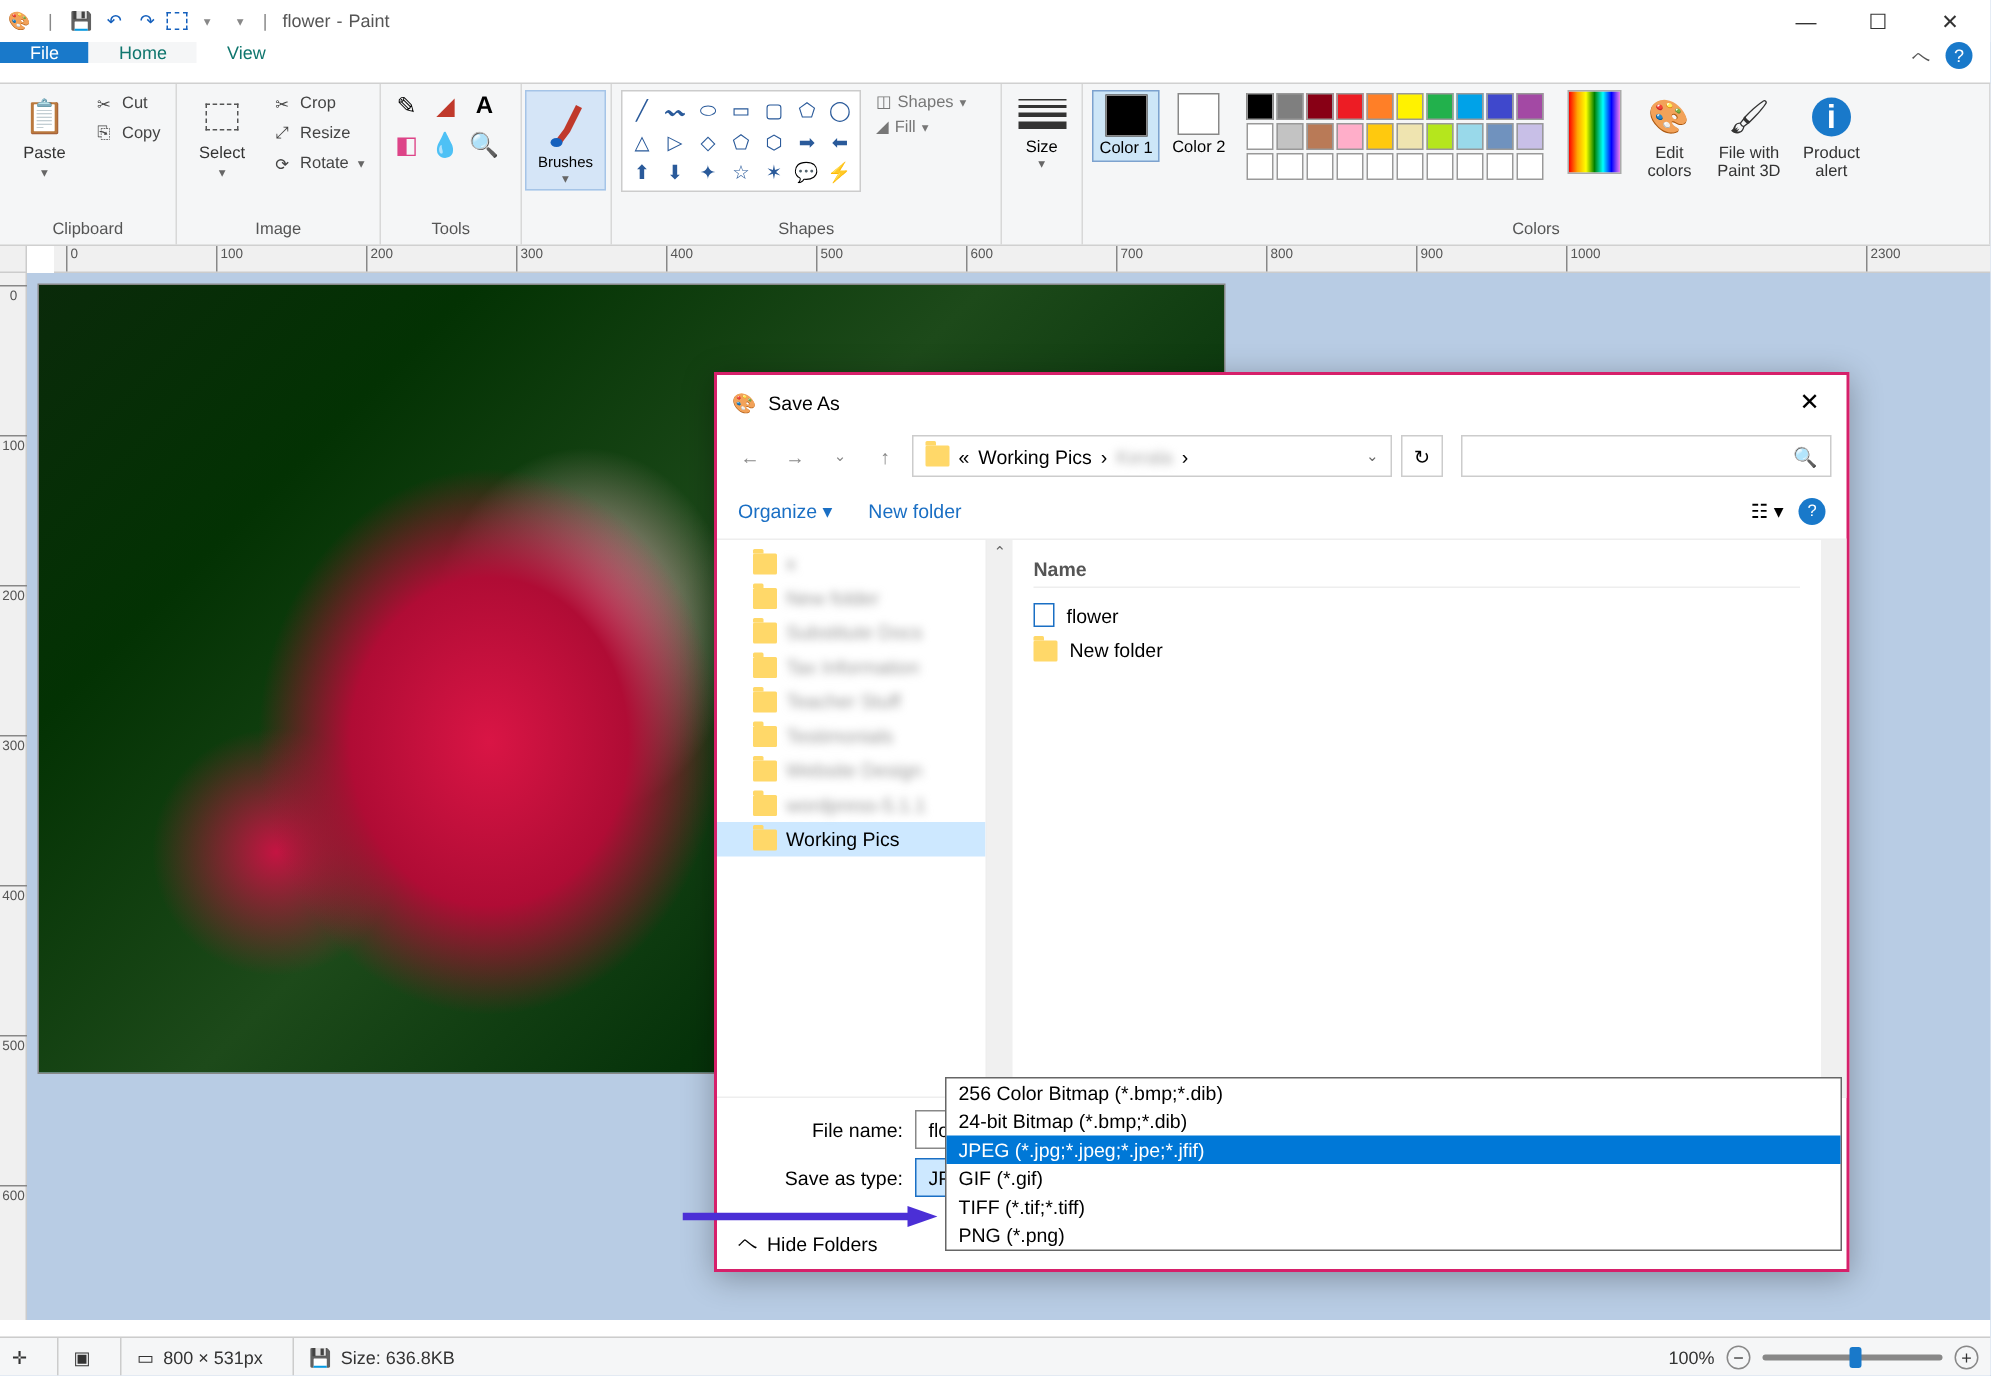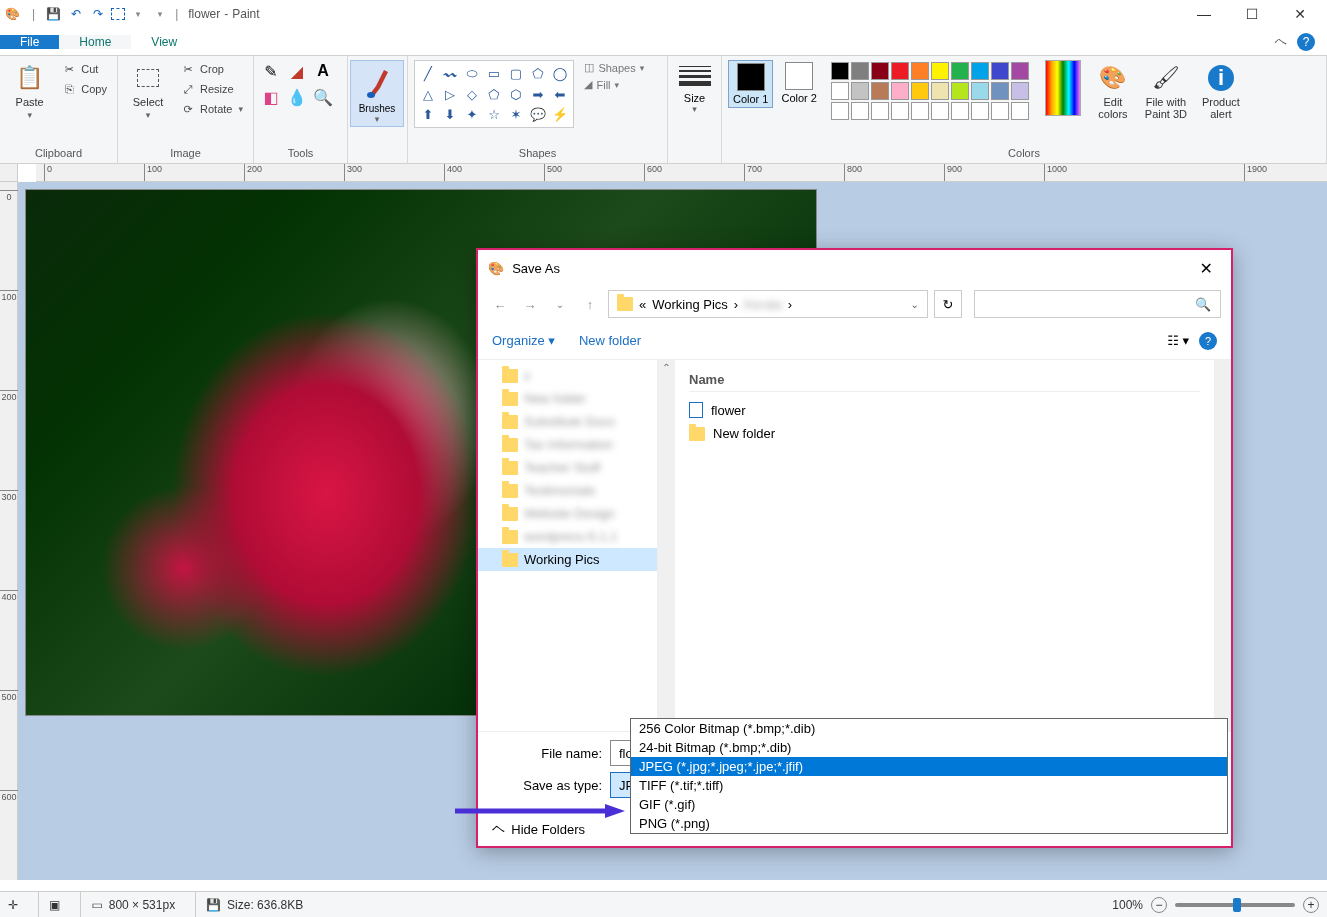--- a/index.html
+++ b/index.html
@@ -8,21 +8,21 @@
 
 .titlebar { height: 28px; background: #fff; display: flex; align-items: center; padding: 0 4px; font-size: 12px; color: #555; }
 .titlebar .qat { display: flex; align-items: center; gap: 4px; }
 .titlebar .qat .ico { width: 18px; height: 18px; display: inline-flex; align-items: center; justify-content: center; }
 .titlebar .divider { color: #888; margin: 0 6px; }
 .titlebar .title { margin-left: 4px; }
 .titlebar .wincontrols { margin-left: auto; display: flex; gap: 22px; padding-right: 10px; }
 .titlebar .wincontrols span { width: 26px; text-align: center; font-size: 14px; color: #333; }
 
 
-.tabs { height: 28px; display: flex; align-items: center; font-size: 12px; border-bottom: 1px solid #d0d0d0; }
+.tabs { height: 28px; display: flex; align-items: flex-start; font-size: 12px; border-bottom: 1px solid #d0d0d0; }
 .tabs .file { background: #1979ca; color: #fff; padding: 0 20px; display: flex; align-items: center; }
 .tabs .tab { padding: 0 20px; display: flex; align-items: center; color: #0f766e; }
 .tabs .tab.active { background: #f5f6f7; }
 .tabs .right { margin-left: auto; display: flex; align-items: center; padding-right: 12px; gap: 10px; color: #555; }
 
 
 .ribbon { height: 108px; background: #f5f6f7; display: flex; border-bottom: 1px solid #d0d0d0; }
 .group { border-right: 1px solid #d8d8d8; display: flex; flex-direction: column; padding: 4px 6px 2px; }
 .group .body { flex: 1; display: flex; align-items: flex-start; gap: 4px; }
 .group .label { text-align: center; font-size: 11px; color: #555; padding: 2px 0; }
@@ -354,21 +354,21 @@
       <div class="tick" style="left: 208px;">200</div>
       <div class="tick" style="left: 308px;">300</div>
       <div class="tick" style="left: 408px;">400</div>
       <div class="tick" style="left: 508px;">500</div>
       <div class="tick" style="left: 608px;">600</div>
       <div class="tick" style="left: 708px;">700</div>
       <div class="tick" style="left: 808px;">800</div>
       <div class="tick" style="left: 908px;">900</div>
       <div class="tick" style="left: 1008px;">1000</div>
       <div class="tick" style="left: 1108px; margin-top: 17px;">1100</div>
-      <div class="tick" style="left: 1208px;">1900</div>
+      <div class="tick" style="left: 1208px;">2300</div>
     </div>
   </div>
 
 <div class="canvas-area">
   <div class="ruler-v" id="ruler-v">
       <div class="tick" style="top: 8px;">0</div>
       <div class="tick" style="top: 108px;">100</div>
       <div class="tick" style="top: 208px;">200</div>
       <div class="tick" style="top: 308px;">300</div>
       <div class="tick" style="top: 408px;">400</div>
@@ -520,21 +520,21 @@
         <span>ヘ</span>
         <span>Hide Folders</span>
       </div>
   </div>
 </div>
 
 <div class="dropdown" id="dropdown">
     <div class="opt">256 Color Bitmap (*.bmp;*.dib)</div>
     <div class="opt">24-bit Bitmap (*.bmp;*.dib)</div>
     <div class="opt sel">JPEG (*.jpg;*.jpeg;*.jpe;*.jfif)</div>
+    <div class="opt">GIF (*.gif)</div>
     <div class="opt">TIFF (*.tif;*.tiff)</div>
-    <div class="opt">GIF (*.gif)</div>
     <div class="opt">PNG (*.png)</div>
   </div>
 
 <svg class="arrow-annot" viewBox="0 0 170 18">
   <line x1="0" y1="9" x2="155" y2="9" stroke="#4b2fd6" stroke-width="5"></line>
   <polygon points="170,9 150,2 150,16" fill="#4b2fd6"></polygon>
 </svg>
 
 </body></html>

